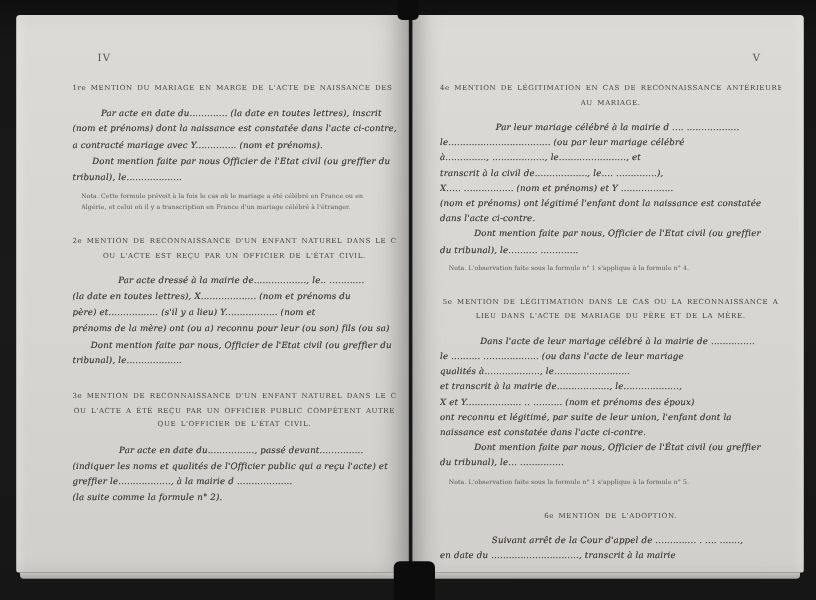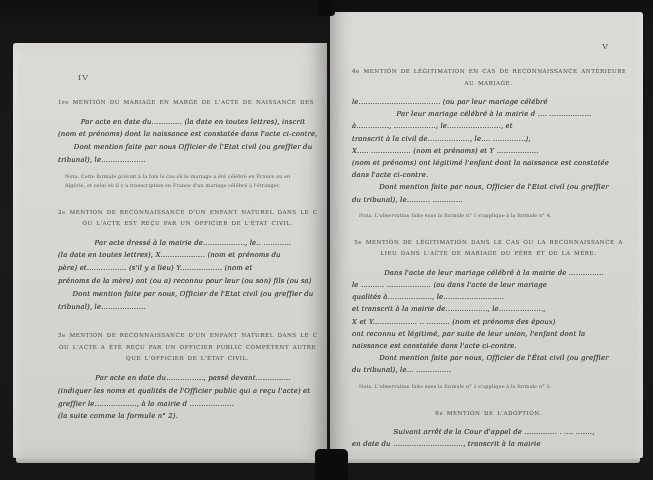--- a/index.html
+++ b/index.html
@@ -14,21 +14,20 @@
     box-sizing:border-box;
   }
   .page::after{
     content:"";position:absolute;left:3px;right:3px;bottom:-5px;height:5px;
     background:linear-gradient(180deg,#c6c5c1,#a9a8a4);border-radius:0 0 3px 3px;
   }
   .page.left{
     left:13px;width:314px;border-radius:3px 0 0 2px;
     box-shadow:inset -16px 0 22px -12px rgba(0,0,0,.38), inset 3px 3px 8px rgba(255,255,255,.25);
     padding:30px 10px 0 45px;
-    margin-top:31px;
   }
   .page.right{
     left:330px;width:313px;border-radius:0 3px 2px 0;
     box-shadow:inset 15px 0 20px -12px rgba(0,0,0,.33), inset -3px 3px 8px rgba(255,255,255,.22);
     padding:30px 18px 0 22px;
   }
   .notch-top{position:absolute;left:318px;top:0;width:17px;height:16px;background:#0c0c0c;border-radius:0 0 4px 4px;}
   .notch-bottom{position:absolute;left:315px;bottom:0;width:33px;height:31px;background:#0c0c0c;border-radius:5px 5px 0 0;}
   .pagenum{font-size:8px;color:#56544e;letter-spacing:1px;height:10px;}
   .pn-left{text-align:left;padding-left:20px;}
@@ -59,20 +58,21 @@
   <div class="page left">
     <div class="pagenum pn-left">IV</div>
 
     <section>
       <div class="heading">
         <div class="hline">1re MENTION DU MARIAGE EN MARGE DE L'ACTE DE NAISSANCE DES ÉPOUX.</div>
       </div>
       <div class="para">
         <div class="line ind">Par acte en date du............. (la date en toutes lettres), inscrit</div>
         <div class="line">(nom et prénoms) dont la naissance est constatée dans l'acte ci-contre,</div>
+        <div class="line">a contracté mariage avec Y.............. (nom et prénoms).</div>
         <div class="line ind">Dont mention faite par nous Officier de l'Etat civil (ou greffier du</div>
         <div class="line">tribunal), le...................</div>
       </div>
       <div class="nota">
         <div class="nline">Nota. Cette formule prévoit à la fois le cas où le mariage a été célébré en France ou en</div>
         <div class="nline">Algérie, et celui où il y a transcription en France d'un mariage célébré à l'étranger.</div>
       </div>
     </section>
 
     <section>
@@ -107,22 +107,22 @@
 
   <div class="page right">
     <div class="pagenum pn-right">V</div>
 
     <section>
       <div class="heading">
         <div class="hline">4e MENTION DE LÉGITIMATION EN CAS DE RECONNAISSANCE ANTÉRIEURE</div>
         <div class="hline">AU MARIAGE.</div>
       </div>
       <div class="para">
+        <div class="line ind">Par leur mariage célébré à la mairie d .... ..................</div>
         <div class="line">le................................... (ou par leur mariage célébré</div>
-        <div class="line ind">Par leur mariage célébré à la mairie d .... ..................</div>
         <div class="line">à.............., .................., le......................., et</div>
         <div class="line">transcrit à la civil de.................., le.... ..............),</div>
         <div class="line">X..... ................. (nom et prénoms) et Y ..................</div>
         <div class="line">(nom et prénoms) ont légitimé l'enfant dont la naissance est constatée</div>
         <div class="line">dans l'acte ci-contre.</div>
         <div class="line ind">Dont mention faite par nous, Officier de l'Etat civil (ou greffier</div>
         <div class="line">du tribunal), le.......... .............</div>
       </div>
       <div class="nota">
         <div class="nline">Nota. L'observation faite sous la formule n° 1 s'applique à la formule n° 4.</div>

